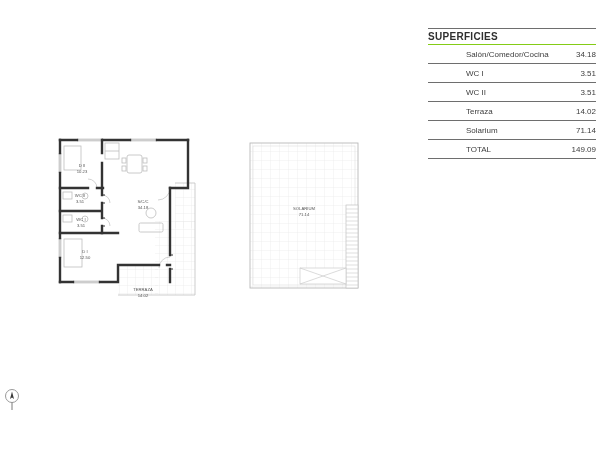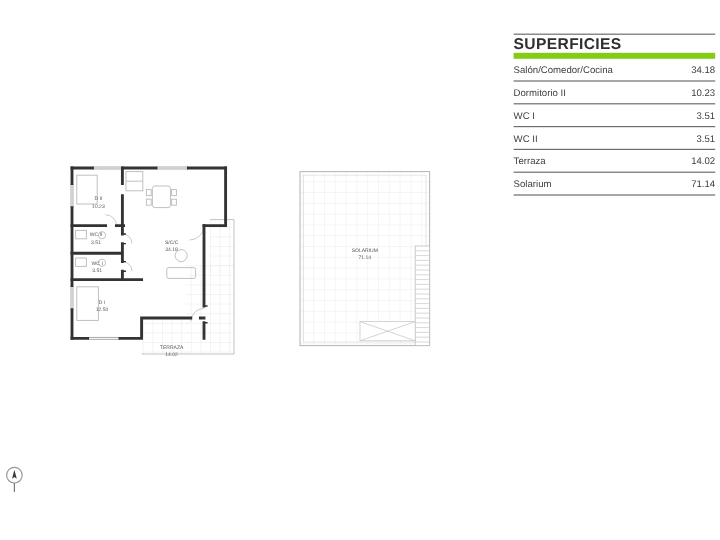--- a/index.html
+++ b/index.html
@@ -9,29 +9,29 @@
     font-family:"Liberation Sans", sans-serif;
   }
   
   .surfaces-table{
     position:absolute;left:428px;top:28px;width:168px;
     border-top:1px solid #6e6e6e;
     color:#3d3d3d;
   }
   .surfaces-table .t-header{
     height:15px;display:flex;align-items:center;
-    border-bottom:5px solid #84cc16;
-    font-size:13px;font-weight:bold;letter-spacing:.3px;color:#2f2f2f;
+    border-bottom:1px solid #84cc16;
+    font-size:10px;font-weight:bold;letter-spacing:.3px;color:#2f2f2f;
   }
   .surfaces-table .t-row{
     height:18px;display:flex;align-items:center;justify-content:space-between;
     border-bottom:1px solid #6e6e6e;
     font-size:8px;color:#3d3d3d;
   }
-  .surfaces-table .t-row .lbl{white-space:nowrap;}
+  .surfaces-table .t-row .lbl{white-space:nowrap;margin-left:38px;}
   .surfaces-table .t-row .val{white-space:nowrap;}
   
   .plan{position:absolute;}
   .plan text{
     font-family:"Liberation Sans", sans-serif;
     fill:#555;font-size:4.2px;text-anchor:middle;
   }
   .north-icon{position:absolute;left:2px;top:383px;}
 </style>
 </head>
@@ -158,38 +158,38 @@
   </g>
 </svg>
 
 <div class="surfaces-table">
   <div class="t-header">SUPERFICIES</div>
   <div class="t-row">
     <span class="lbl">Salón/Comedor/Cocina</span>
     <span class="val">34.18</span>
   </div>
   <div class="t-row">
-    <span class="lbl">Dormitorio II</span>
-    <span class="val">10.23</span>
-  </div>
-  <div class="t-row">
     <span class="lbl">WC I</span>
     <span class="val">3.51</span>
   </div>
   <div class="t-row">
     <span class="lbl">WC II</span>
     <span class="val">3.51</span>
   </div>
   <div class="t-row">
     <span class="lbl">Terraza</span>
     <span class="val">14.02</span>
   </div>
   <div class="t-row">
     <span class="lbl">Solarium</span>
     <span class="val">71.14</span>
   </div>
+  <div class="t-row">
+    <span class="lbl">TOTAL</span>
+    <span class="val">149.09</span>
+  </div>
 </div>
 
 <svg class="north-icon" width="24" height="32" viewBox="0 0 24 32">
   <circle cx="10" cy="13" r="6.5" fill="none" stroke="#9a9a9a" stroke-width="1"></circle>
   <path d="M10 8.5 L8 16 L10 14.5 L12 16 Z" fill="#3a3a3a"></path>
   <line x1="10" y1="19.5" x2="10" y2="27" stroke="#7a7a7a" stroke-width="1"></line>
 </svg>
 
 </body></html>

